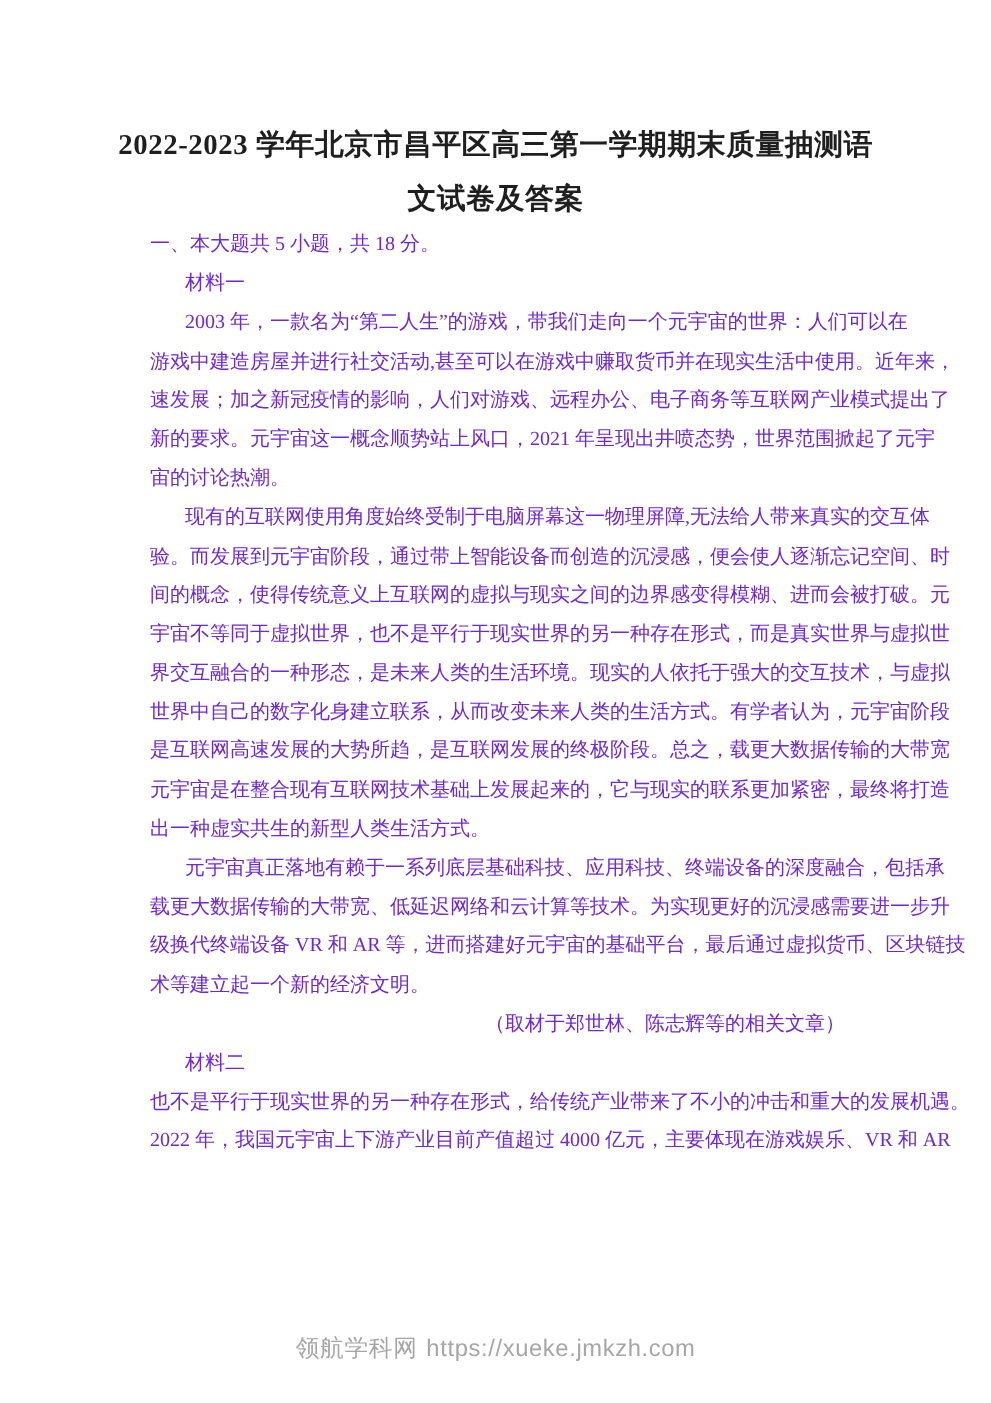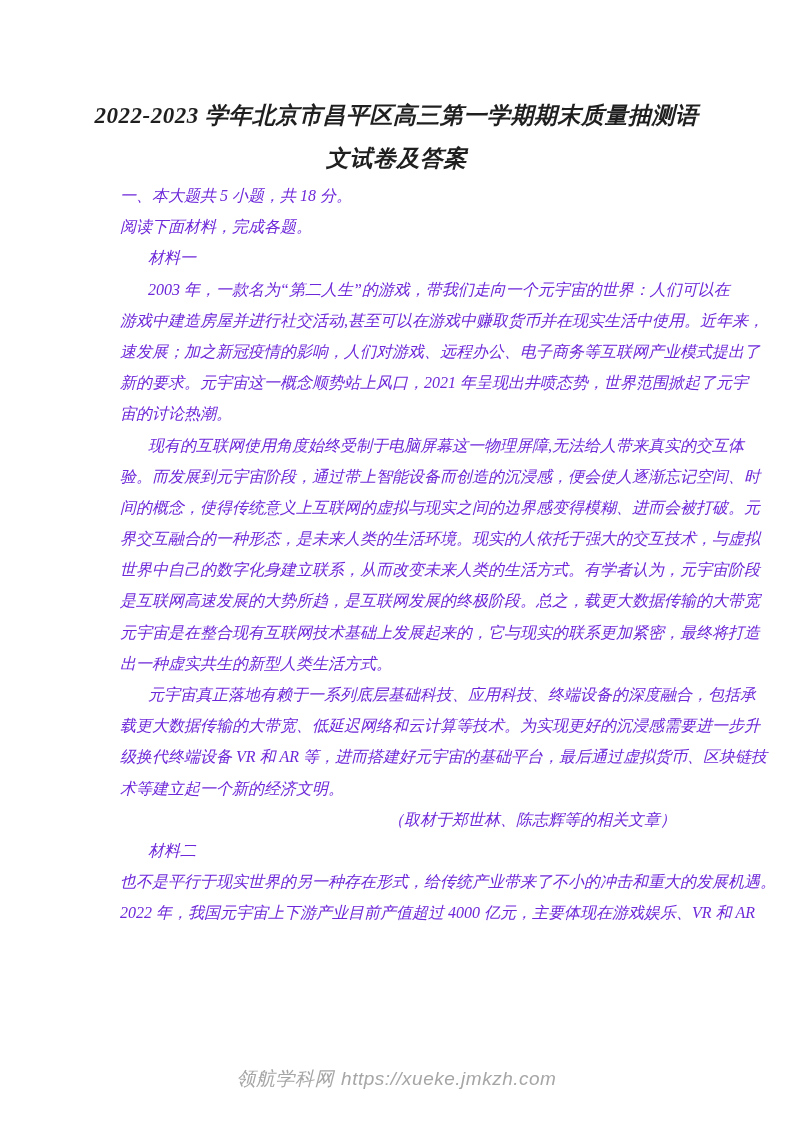--- a/index.html
+++ b/index.html
@@ -9,21 +9,20 @@
   }
   .page {
     position: relative;
     width: 793px;
     height: 1122px;
     margin: 0 auto;
     background: #ffffff;
     overflow: hidden;
     font-family: "Liberation Serif", "DejaVu Serif", serif;
     color: #2b2b2b;
-    font-style: italic;
   }
   .title {
     margin: 94px 58px 0;
     text-align: center;
     font-weight: bold;
     font-size: 23px;
     line-height: 43px;
     color: #1f1f1f;
     letter-spacing: 0.5px;
   }
@@ -66,30 +65,30 @@
 
 <div class="page">
 
   <div class="title">
     <div>2022-2023 学年北京市昌平区高三第一学期期末质量抽测语</div>
     <div>文试卷及答案</div>
   </div>
 
   <div class="doc">
     <div class="ln plain">一、本大题共 5 小题，共 18 分。</div>
-    <div class="ln plain">阅读下面材料，完成各题。</div>
     <div class="ln indent">材料一</div>
     <div class="ln first">2003 年，一款名为“第二人生”的游戏，带我们走向一个元宇宙的世界：人们可以在</div>
     <div class="ln fill">游戏中建造房屋并进行社交活动,甚至可以在游戏中赚取货币并在现实生活中使用。近年来，</div>
     <div class="ln fill">速发展；加之新冠疫情的影响，人们对游戏、远程办公、电子商务等互联网产业模式提出了</div>
     <div class="ln fill">新的要求。元宇宙这一概念顺势站上风口，2021 年呈现出井喷态势，世界范围掀起了元宇</div>
     <div class="ln plain">宙的讨论热潮。</div>
     <div class="ln first">现有的互联网使用角度始终受制于电脑屏幕这一物理屏障,无法给人带来真实的交互体</div>
     <div class="ln fill">验。而发展到元宇宙阶段，通过带上智能设备而创造的沉浸感，便会使人逐渐忘记空间、时</div>
     <div class="ln fill">间的概念，使得传统意义上互联网的虚拟与现实之间的边界感变得模糊、进而会被打破。元</div>
+    <div class="ln fill">宇宙不等同于虚拟世界，也不是平行于现实世界的另一种存在形式，而是真实世界与虚拟世</div>
     <div class="ln fill">界交互融合的一种形态，是未来人类的生活环境。现实的人依托于强大的交互技术，与虚拟</div>
     <div class="ln fill">世界中自己的数字化身建立联系，从而改变未来人类的生活方式。有学者认为，元宇宙阶段</div>
     <div class="ln fill">是互联网高速发展的大势所趋，是互联网发展的终极阶段。总之，载更大数据传输的大带宽</div>
     <div class="ln fill">元宇宙是在整合现有互联网技术基础上发展起来的，它与现实的联系更加紧密，最终将打造</div>
     <div class="ln plain">出一种虚实共生的新型人类生活方式。</div>
     <div class="ln first">元宇宙真正落地有赖于一系列底层基础科技、应用科技、终端设备的深度融合，包括承</div>
     <div class="ln fill">载更大数据传输的大带宽、低延迟网络和云计算等技术。为实现更好的沉浸感需要进一步升</div>
     <div class="ln fill">级换代终端设备 VR 和 AR 等，进而搭建好元宇宙的基础平台，最后通过虚拟货币、区块链技</div>
     <div class="ln plain">术等建立起一个新的经济文明。</div>
     <div class="ln right">（取材于郑世林、陈志辉等的相关文章）</div>

